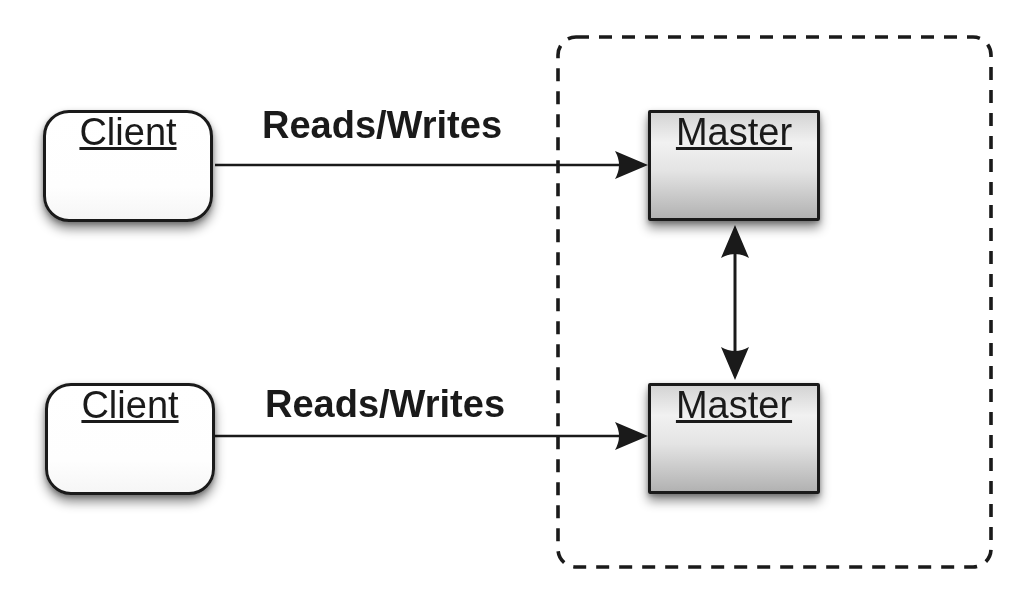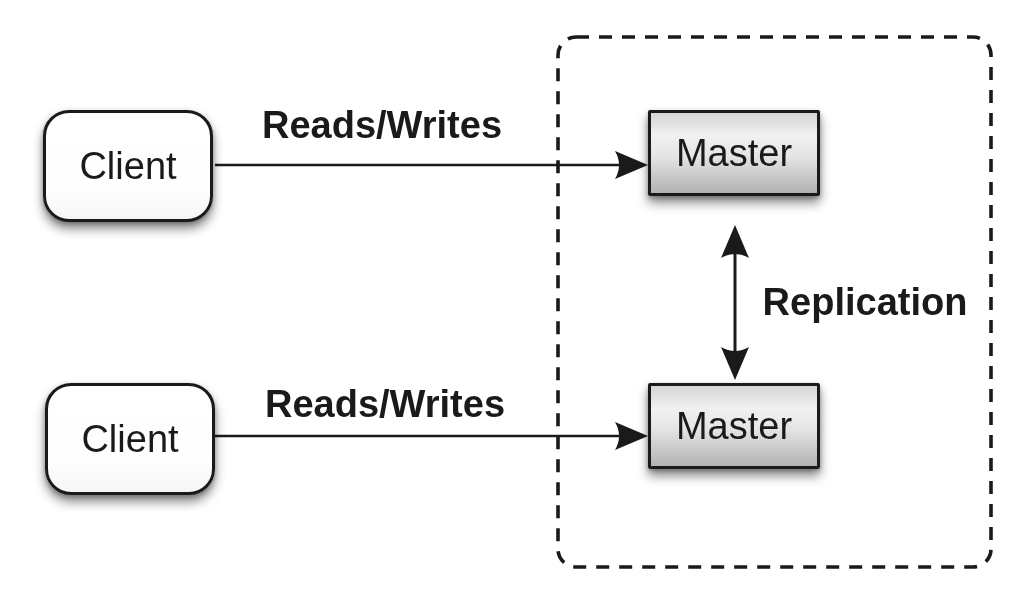--- a/index.html
+++ b/index.html
@@ -19,37 +19,37 @@
   #wires {
     position: absolute;
     left: 0;
     top: 0;
     width: 1028px;
     height: 610px;
   }
   .node {
     position: absolute;
     display: flex;
-    align-items: center;
     justify-content: center;
     border: 3px solid #1a1a1a;
     font-size: 38px;
     line-height: 1;
     box-sizing: border-box;
     box-shadow: 0 7px 11px rgba(0,0,0,0.45), 0 2px 4px rgba(0,0,0,0.25);
+    text-decoration: underline;
   }
   .client {
     width: 170px;
     height: 112px;
     border-radius: 26px;
     background: linear-gradient(180deg, #ffffff 0%, #fefefe 70%, #f6f6f6 100%);
   }
   .master {
     width: 172px;
-    height: 86px;
+    height: 111px;
     border-radius: 2px;
     background: linear-gradient(180deg, #d4d4d4 0%, #f1f1f1 28%, #e4e4e4 55%, #c6c6c6 82%, #b2b2b2 100%);
   }
   #client-top    { left: 43px;  top: 110px; }
   #client-bottom { left: 45px;  top: 383px; }
   #master-top    { left: 648px; top: 110px; }
   #master-bottom { left: 648px; top: 383px; }
   .edge-label {
     position: absolute;
     transform: translate(-50%, -50%);
@@ -101,15 +101,14 @@
   </div>
 
   <div id="master-bottom" class="node master">
     <span>Master</span>
   </div>
 
   <div id="label-rw-top" class="edge-label">Reads/Writes</div>
 
   <div id="label-rw-bottom" class="edge-label">Reads/Writes</div>
 
-  <div id="label-replication" class="edge-label">Replication</div>
 
 </div>
 
 </body></html>

